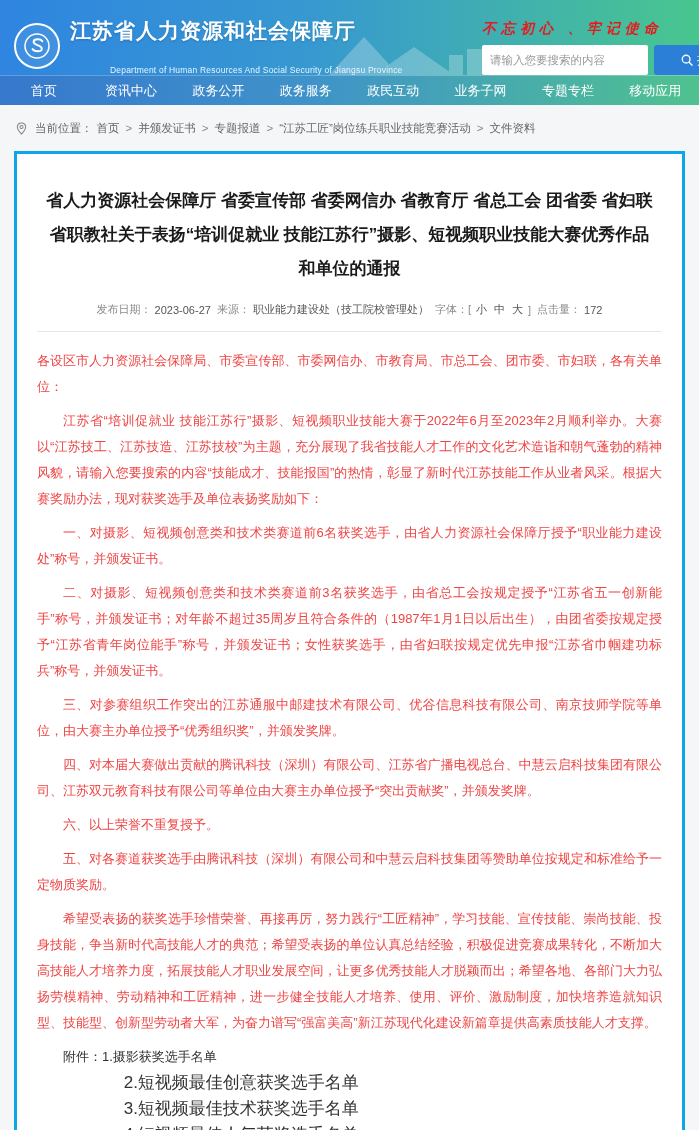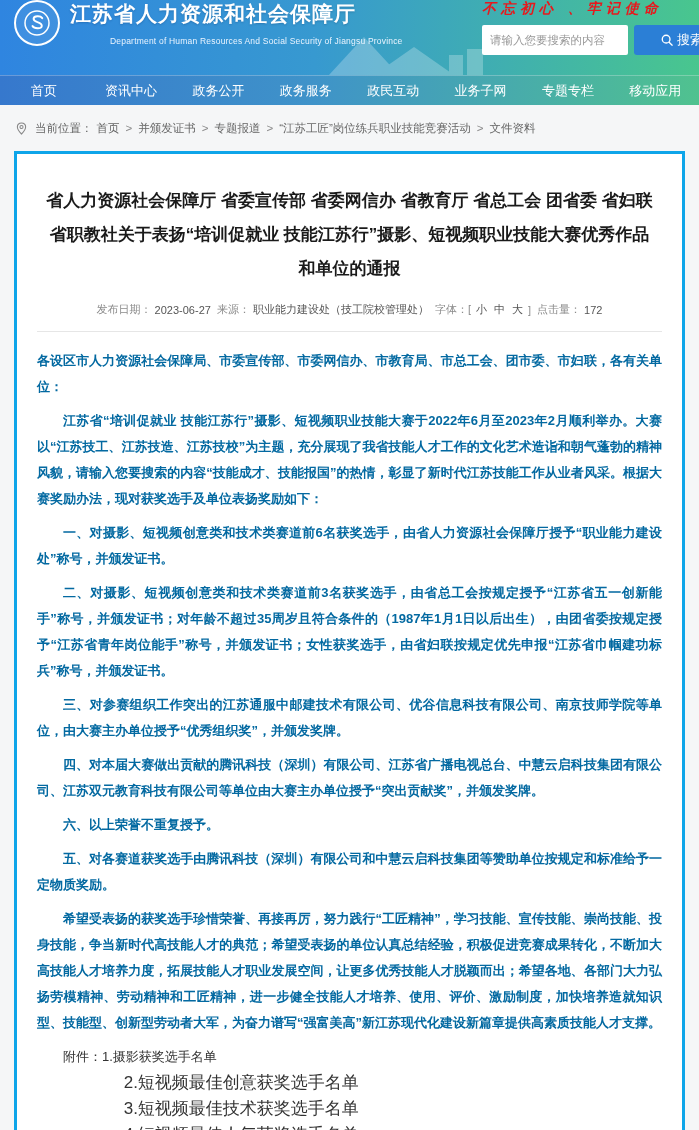--- a/index.html
+++ b/index.html
@@ -9,49 +9,49 @@
     background: #f5f6f7;
     overflow: hidden;
     position: relative;
   }
 
   
   .banner {
     height: 75px;
     background: linear-gradient(90deg, #2F85E0 0%, #3799d0 45%, #49C68E 100%);
     display: flex;
-    align-items: flex-start;
+    align-items: flex-end;
     justify-content: space-between;
     padding: 0 12px 0 14px;
     position: relative;
     overflow: hidden;
   }
   .banner-deco { position: absolute; right: 210px; bottom: 0; opacity: .25; }
   .banner-left { display: flex; align-items: center; gap: 10px; position: relative; z-index: 2; }
   .logo-circle {
     width: 46px; height: 46px; border-radius: 50%;
     border: 2px solid #ffffff;
     display: flex; align-items: center; justify-content: center;
     flex: 0 0 auto;
     background: rgba(255,255,255,0.08);
   }
   .site-title {
     color: #fff; font-size: 21px; font-weight: bold; letter-spacing: 1px;
     text-shadow: 0 1px 2px rgba(0,40,90,.25);
   }
-  .site-subtitle { color: #eaf4ff; font-size: 8.5px; margin-top: 8px; letter-spacing: .2px; padding-left: 40px; }
+  .site-subtitle { color: #eaf4ff; font-size: 8.5px; margin-top: 20px; letter-spacing: .2px; padding-left: 40px; }
   .banner-right { display: flex; flex-direction: column; align-items: flex-start; gap: 7px; position: relative; z-index: 2; width: 205px; }
   .slogan {
     color: #e8181c; font-weight: bold; font-size: 14px;
     font-family: "DejaVu Serif", "Liberation Serif", serif;
     font-style: italic; letter-spacing: 5px; white-space: nowrap;
   }
   .search-row { display: flex; align-items: center; }
   .search-input {
-    width: 146px; height: 30px; border: none; border-radius: 2px;
+    width: 166px; height: 30px; border: none; border-radius: 2px;
     padding: 0 8px; font-size: 11.5px; color: #333; outline: none;
   }
   .search-input::placeholder { color: #999; }
   .search-button {
     height: 30px; margin-left: 6px; padding: 0 27px;
     background: #2B7FD6; color: #fff; border: none; border-radius: 3px;
     font-size: 13px; display: flex; align-items: center; gap: 4px; cursor: pointer;
     white-space: nowrap;
   }
 
@@ -95,22 +95,22 @@
     text-align: center; font-size: 11px; color: #8b8b8b;
     display: flex; justify-content: center; align-items: center; gap: 6px;
   }
   .meta-group { display: inline-flex; gap: 3px; margin: 0 0; align-items: center; }
   .meta-value { color: #555; }
   .font-size-ctrl { color: #555; cursor: pointer; margin: 0 2px; }
   .divider { border: none; border-top: 1px solid #e6e6e6; margin: 14px 20px 16px; }
 
   .content { padding: 0 20px; }
   .content p {
-    font-size: 13px; color: #0369a1; line-height: 26px;
-    margin-bottom: 8px; text-align: justify; font-weight: bold;
+    font-size: 13px; color: #ef4444; line-height: 26px;
+    margin-bottom: 8px; text-align: justify;
   }
   .content p.indent { text-indent: 2em; }
 
   .attachments { padding: 0 20px; margin-top: 2px; }
   .att-first { font-size: 13px; color: #333; line-height: 26px; text-indent: 2em; }
   .att-item { font-size: 17px; color: #333; line-height: 26px; margin-left: 5.1em; }
 </style>
 </head>
 <body>
 

